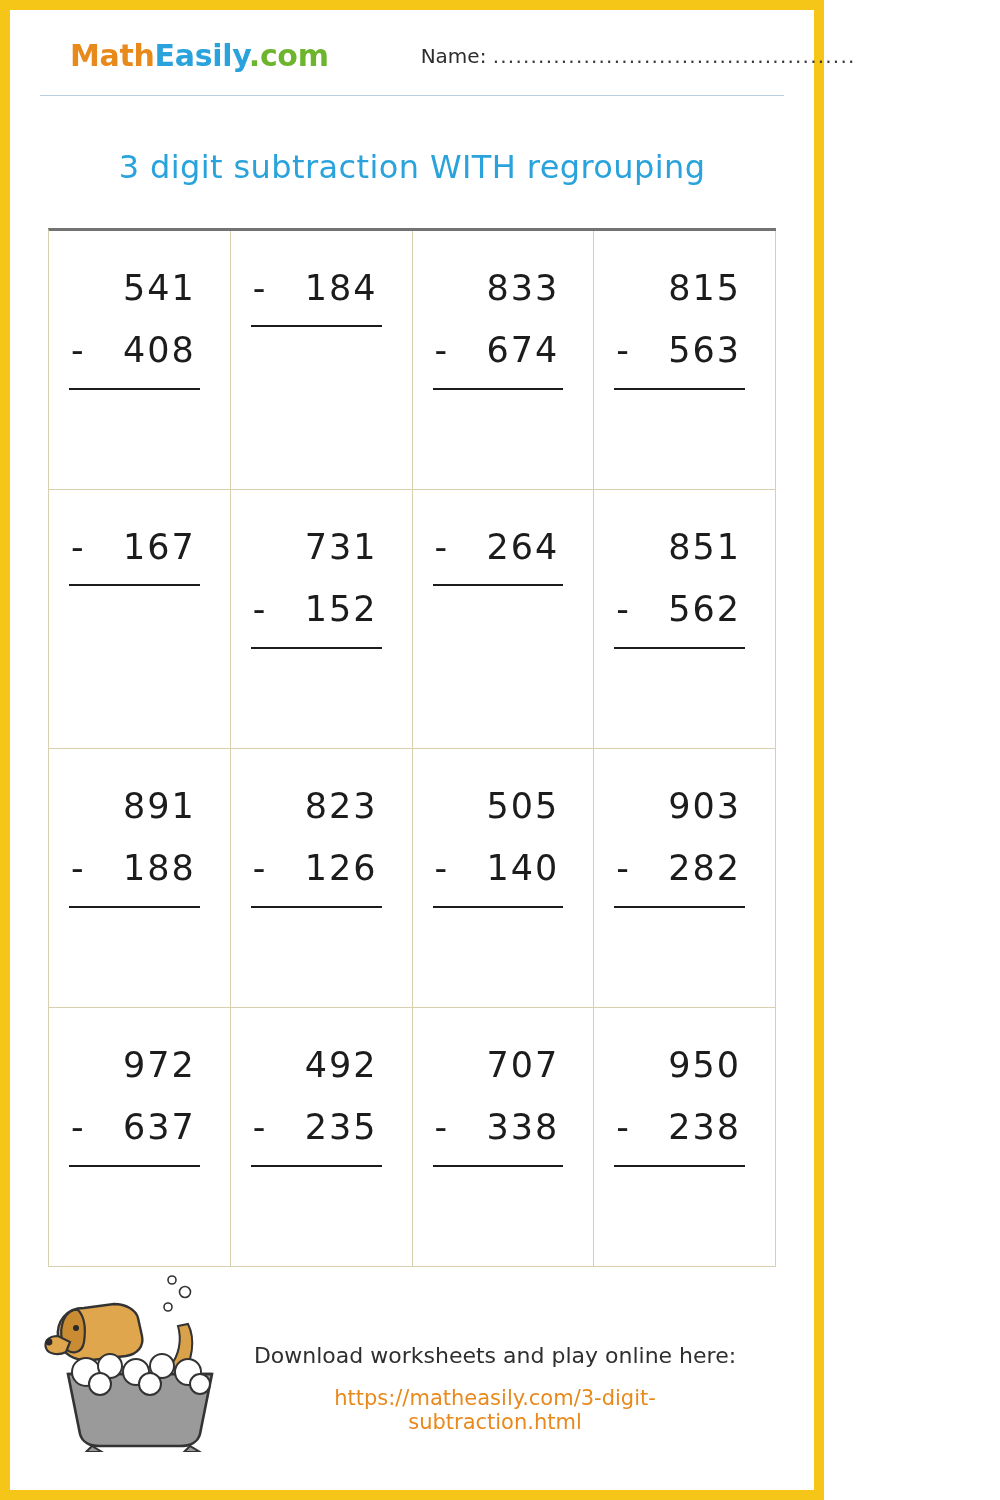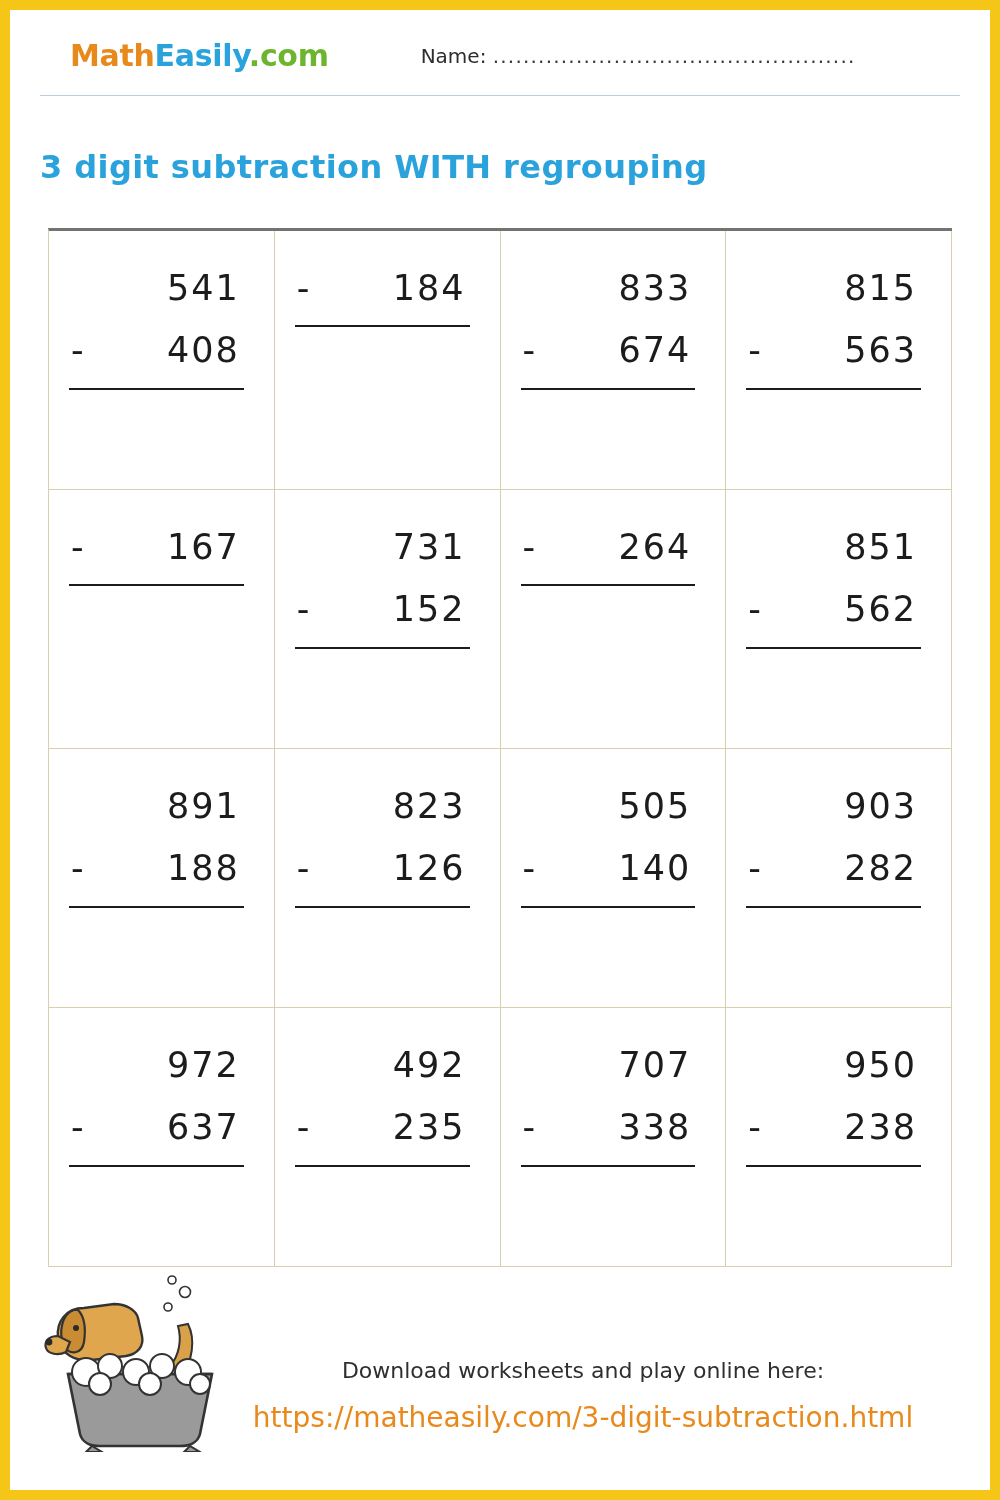--- a/index.html
+++ b/index.html
@@ -8,21 +8,21 @@
   }
   body {
     width: 1000px;
     height: 1500px;
     background: #ffffff;
     font-family: "DejaVu Sans", sans-serif;
     overflow: hidden;
   }
   .page {
     position: relative;
-    width: 1000px;
+    width: 824px;
     height: 1500px;
     box-sizing: border-box;
     border: 10px solid #f5c518;
     background: #ffffff;
   }
   .inner {
     position: absolute;
     left: 0; top: 0; right: 0; bottom: 0;
     padding: 22px 30px 0 30px;
     box-sizing: border-box;
@@ -60,23 +60,24 @@
   }
 
   .rule {
     margin: 22px 0 0 0;
     height: 1px;
     background: #b9cfe0;
   }
 
   
   .title {
+    text-align: center;
     color: #2aa3dd;
     font-size: 32px;
-    font-weight: bold;
+    font-weight: normal;
     letter-spacing: 0.4px;
     margin-top: 52px;
     font-family: "DejaVu Sans", sans-serif;
   }
 
   
   .grid {
     margin: 42px 8px 0 8px;
     border-top: 3px solid #737373;
     border-left: 1px solid #d8cfae;
@@ -135,21 +136,21 @@
     padding-bottom: 18px;
     padding-right: 30px;
   }
   .download-line {
     font-size: 22px;
     color: #2f2f2f;
     margin-bottom: 18px;
     font-family: "DejaVu Sans", sans-serif;
   }
   .url-line {
-    font-size: 28px;
+    font-size: 21px;
     color: #e8891c;
     font-family: "DejaVu Sans", sans-serif;
   }
 </style>
 </head>
 <body>
 
 <div class="page">
   <div class="inner">
 

